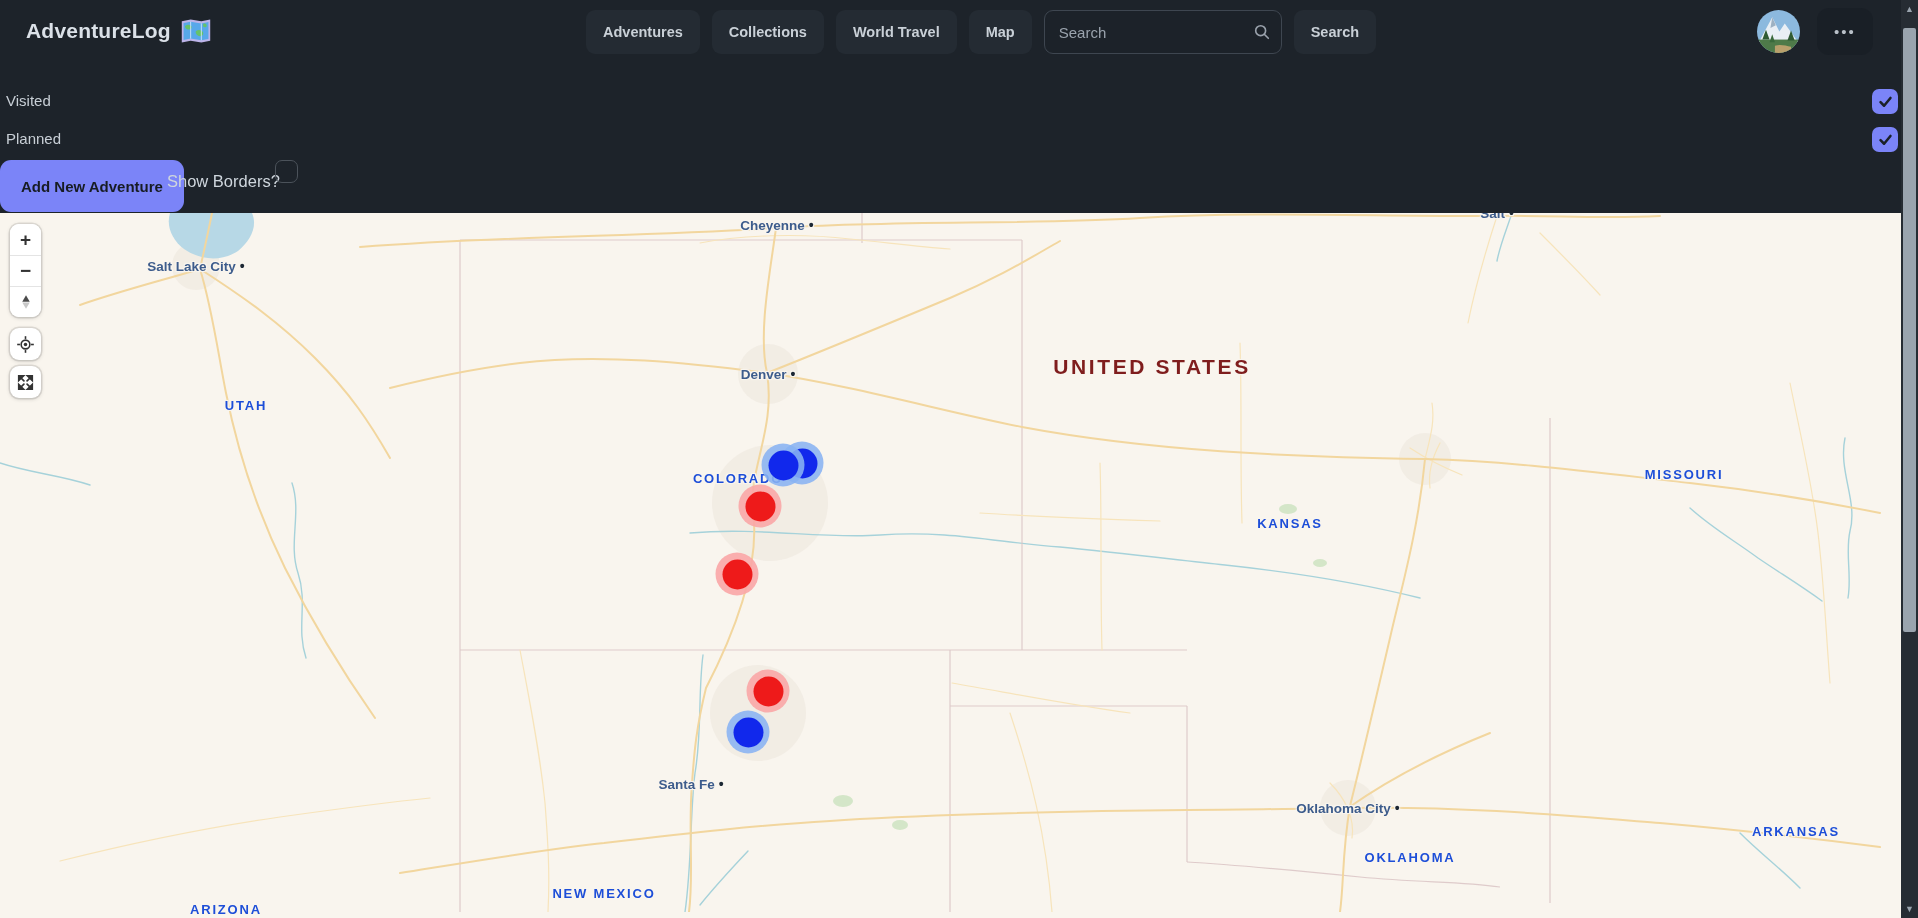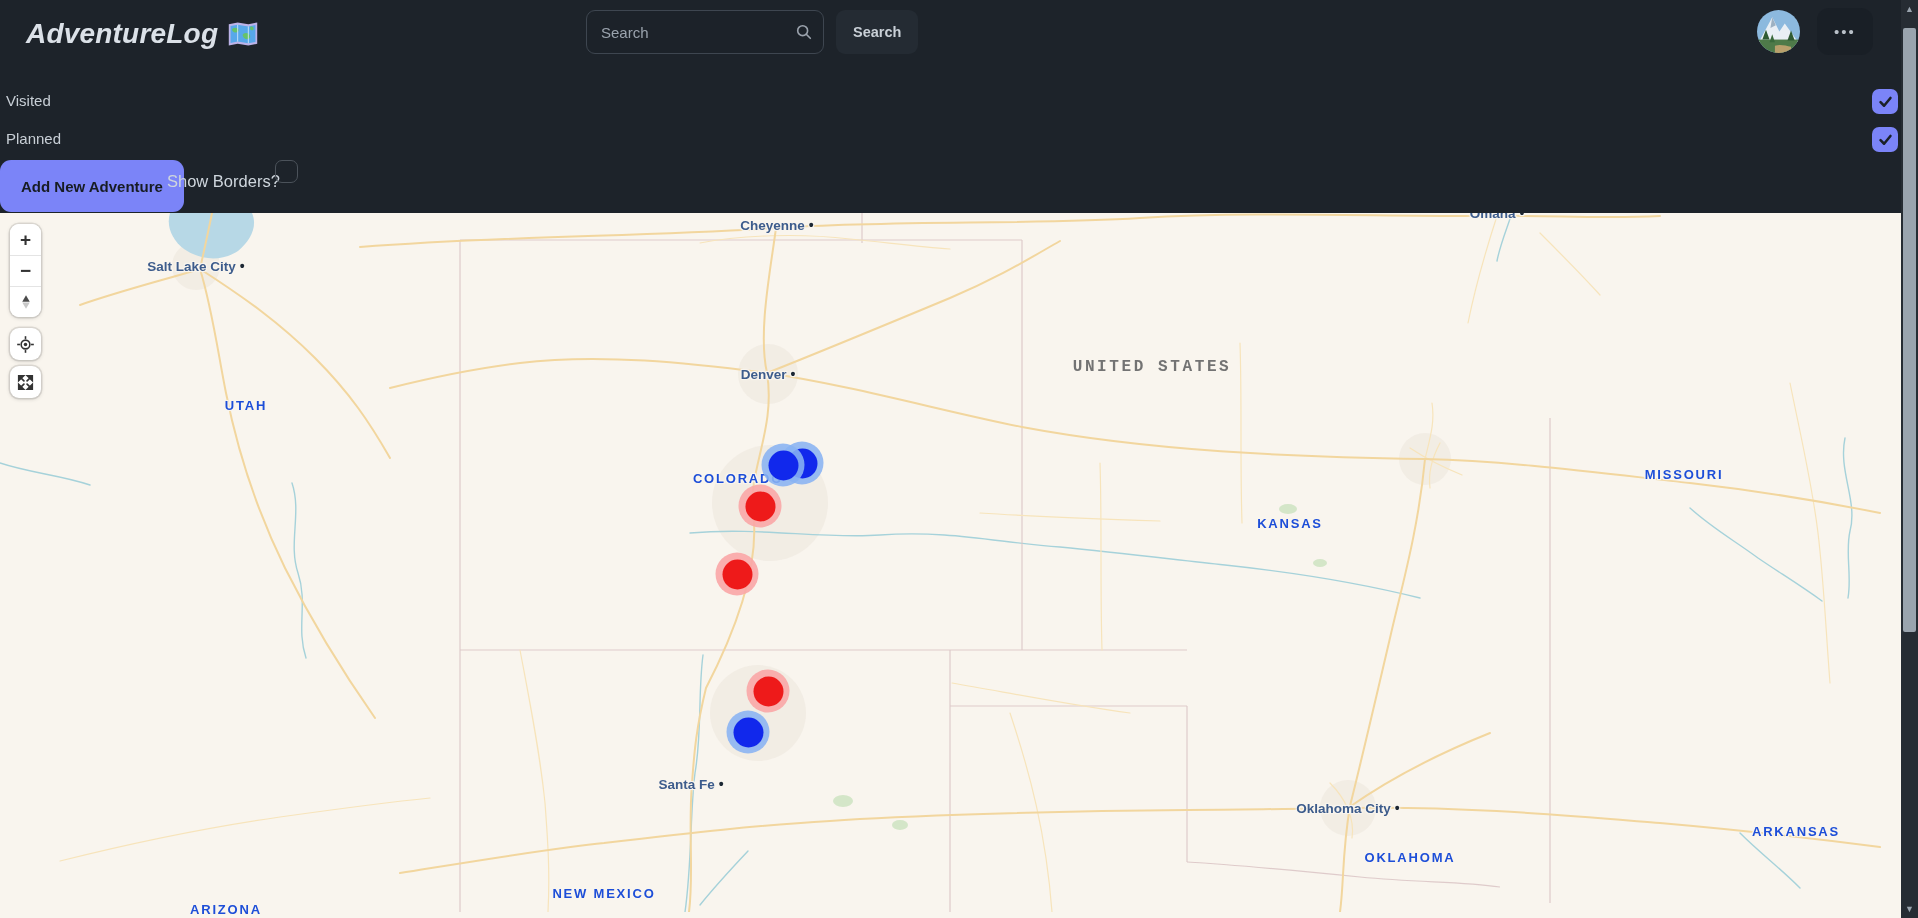--- a/index.html
+++ b/index.html
@@ -7,21 +7,21 @@
   body {
     position:relative; overflow:hidden;
     background:#1d232a;
     font-family:"Liberation Sans", sans-serif;
     color:#cdd3da;
   }
 
   
   .navbar { position:absolute; left:0; top:0; width:1901px; height:64px; background:#1d232a; }
   .brand { position:absolute; left:26px; top:18px; display:flex; align-items:center; gap:9px; cursor:pointer; }
-  .brand-title { font-size:28px; font-weight:bold; color:#dbe1e8; letter-spacing:.2px;font-style:italic; }
+  .brand-title { font-size:21px; font-weight:bold; color:#dbe1e8; letter-spacing:.2px; }
   .brand-map-icon { width:32px; height:26px; }
   .nav-center { position:absolute; left:586px; top:10px; display:flex; align-items:center; gap:12px; }
   .nav-btn {
     height:44px; padding:0 17px; border:none; border-radius:9px;
     background:#242b33; color:#c9d0d7; font-size:14.5px; font-weight:600;
     font-family:"Liberation Sans", sans-serif; cursor:pointer; white-space:nowrap;
   }
   .search-wrap { position:relative; }
   .search-input {
     width:238px; height:44px; background:#1c2229; border:1.5px solid #3e4650; border-radius:9px;
@@ -61,21 +61,21 @@
   }
 
   
   .map { position:absolute; left:0; top:213px; width:1901px; height:899px; background:#f9f5ee; overflow:hidden; cursor:grab; }
   .map-decor { position:absolute; left:0; top:0; z-index:0; }
   .map-label { position:absolute; transform:translate(-50%,-50%); white-space:nowrap; z-index:2;
     text-shadow:-1px -1px 0 #f9f5ee,1px -1px 0 #f9f5ee,-1px 1px 0 #f9f5ee,1px 1px 0 #f9f5ee,0 0 4px #f9f5ee; }
   .map-city { font-size:13.5px; font-weight:bold; color:#3d5c8c; display:flex; align-items:center; gap:4px; }
   .map-city .dot { color:#1c2733; font-size:14px; }
   .map-state { font-size:13px; font-weight:bold; letter-spacing:1.8px; color:#1d4ed8; }
-  .map-country { font-size:16px; font-weight:bold; letter-spacing:2.6px; color:#737373;font-family:Liberation Mono, monospace; }
+  .map-country { font-size:21px; font-weight:bold; letter-spacing:2.6px; color:#7f1d1d; }
   .marker { position:absolute; transform:translate(-50%,-50%); width:43px; height:43px; border-radius:50%;
     display:flex; align-items:center; justify-content:center; z-index:3; cursor:pointer; }
   .marker .core { width:30px; height:30px; border-radius:50%; }
   .marker.blue { background:rgba(137,179,243,0.88); } .marker.blue .core { background:#1128ec; }
   .marker.red  { background:rgba(249,166,166,0.9); }  .marker.red  .core { background:#ee1a1a; }
 
   
   .ctrl-group { position:absolute; left:10px; top:11px; width:31px; background:#fff; border-radius:9px;
     box-shadow:0 0 0 1.5px rgba(0,0,0,.09), 0 1px 4px rgba(0,0,0,.18); z-index:5; overflow:hidden; }
   .ctrl-btn { width:31px; height:31px; border:none; background:#fff; cursor:pointer; display:flex;
@@ -104,20 +104,26 @@
       <path d="M4 5 L12 3.5 L24 5.5 L32 4 L32 23 L24 24.5 L12 22.5 L4 24 Z" fill="#57a8ea"></path>
       <path d="M6 8 C9 6 12 7 13 9 C14 12 10 13 8 12 C6 11 5 9 6 8 Z" fill="#66c26a"></path>
       <path d="M18 14 C21 12 25 13 26 16 C27 19 23 21 20 19 C18 18 17 15 18 14 Z" fill="#66c26a"></path>
       <path d="M26 6 C28 5 30 6 30 8 C30 10 27 10 26 9 Z" fill="#66c26a"></path>
       <line x1="12" y1="3.5" x2="12" y2="22.5" stroke="#cfe7f8" stroke-width="1"></line>
       <line x1="24" y1="5.5" x2="24" y2="24.5" stroke="#cfe7f8" stroke-width="1"></line>
     </svg>
   </div>
 
   <div class="nav-center">
+    <nav id="nav-links" style="display:flex;gap:12px">
+        <button class="nav-btn">Adventures</button>
+        <button class="nav-btn">Collections</button>
+        <button class="nav-btn">World Travel</button>
+        <button class="nav-btn">Map</button>
+      </nav>
     <div class="search-wrap">
       <input class="search-input" placeholder="Search" style="">
       <svg class="search-glyph" width="18" height="18" viewBox="0 0 20 20">
         <circle cx="8.5" cy="8.5" r="5.5" fill="none" stroke="#9aa2ac" stroke-width="1.8"></circle>
         <line x1="12.8" y1="12.8" x2="17" y2="17" stroke="#9aa2ac" stroke-width="1.8" stroke-linecap="round"></line>
       </svg>
     </div>
     <button class="nav-btn">Search</button>
   </div>
 
@@ -234,21 +240,21 @@
       <path d="M1348 595 C1395 562 1440 540 1490 520"></path>
     </g>
   </svg>
 
   <div id="map-labels">
       <div class="map-label map-city" style="left: 777px; top: 12px;">
         <span>Cheyenne</span>
         <span class="dot">•</span>
       </div>
       <div class="map-label map-city" style="left: 1497px; top: 0px;">
-        <span>Omaha</span>
+        <span>Salt</span>
         <span class="dot">•</span>
       </div>
       <div class="map-label map-city" style="left: 196px; top: 53px;">
         <span>Salt Lake City</span>
         <span class="dot">•</span>
       </div>
       <div class="map-label map-city" style="left: 768px; top: 161px;">
         <span>Denver</span>
         <span class="dot">•</span>
       </div>

